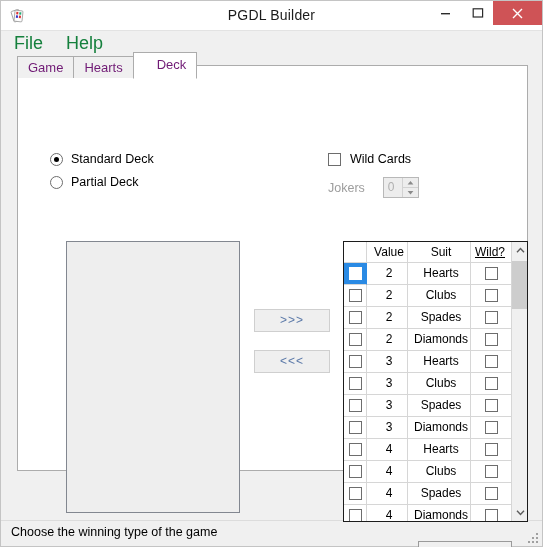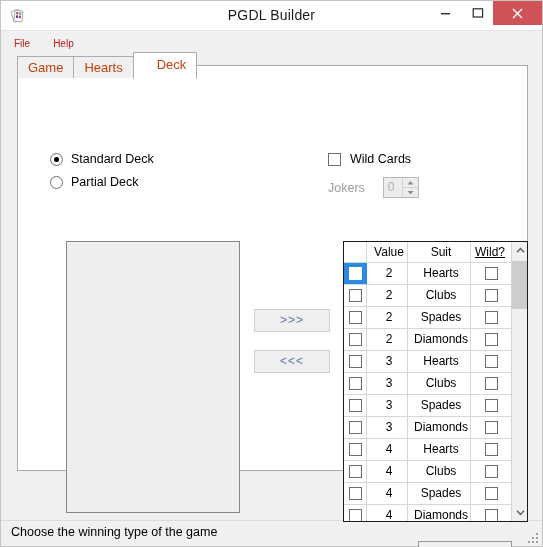--- a/index.html
+++ b/index.html
@@ -74,24 +74,24 @@
   
   #menubar {
     height: 25px;
     background: #f0f0f0;
     display: flex;
     align-items: center;
     padding-left: 13px;
     flex: 0 0 auto;
   }
   .menu-item {
-    font-size: 10px;
+    font-size: 18px;
     padding: 3px 9px 3px 0;
     margin-right: 14px;
-    color: #b91c1c;
+    color: #15803d;
     cursor: default;
   }
 
   
   #tabarea {
     position: relative;
     flex: 1 1 auto;
     background: #f0f0f0;
   }
   #tabstrip {
@@ -107,21 +107,21 @@
     font-size: 13px;
     padding: 2px 10px 2px 10px;
     border: 1px solid #acacac;
     background: #f0f0f0;
     border-bottom: none;
     margin-right: -1px;
     height: 17px;
     line-height: 17px;
     box-sizing: content-box;
     cursor: default;
-    color: #c2410c;
+    color: #701a75;
   }
   .tab.active {
     background: #ffffff;
     height: 21px;
     line-height: 19px;
     position: relative;
     z-index: 4;
     border-bottom: 1px solid #ffffff;
     margin-bottom: -1px;
     padding-left: 23px;

